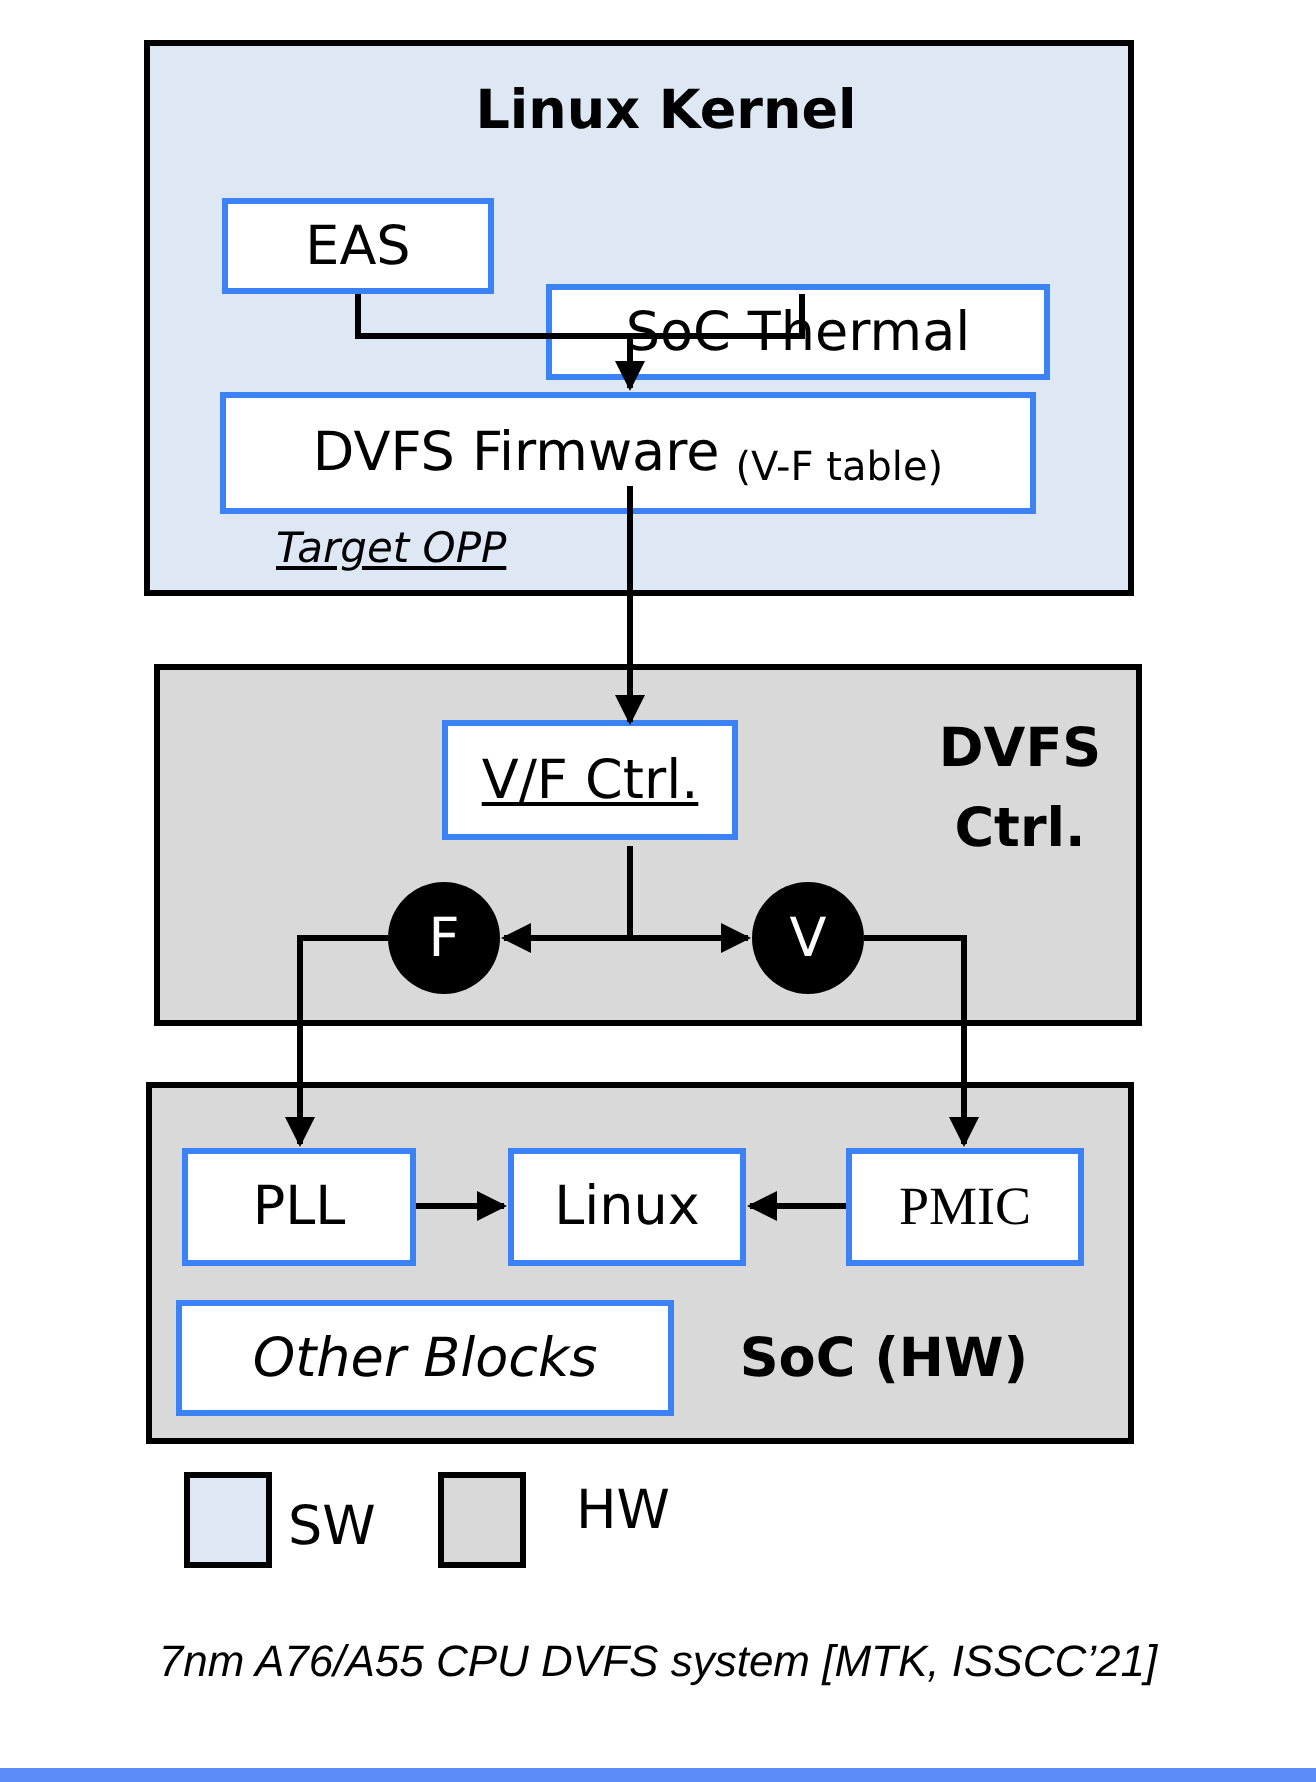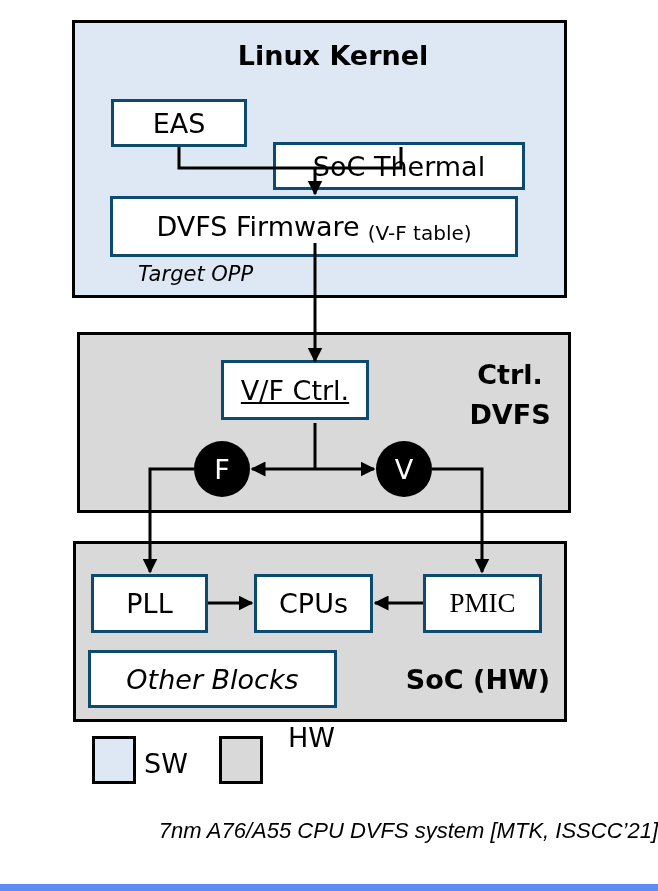--- a/index.html
+++ b/index.html
@@ -2,55 +2,55 @@
 <html><head>
 <meta charset="utf-8">
 <style>
   html, body { margin:0; padding:0; background:#fff; }
   body { width:658px; height:891px; position:relative; overflow:hidden;
          font-family:"DejaVu Sans", sans-serif; color:#000; }
   .abs { position:absolute; box-sizing:border-box; }
   .box { border:3px solid #000; }
   .sw { background:#dee8f5; }
   .hw { background:#d9d9d9; }
-  .blk { background:#fff; border:3px solid #0c4a6e; display:flex; align-items:center; justify-content:center; font-size:27px; white-space:nowrap; }
+  .blk { background:#fff; border:3px solid #3b82f6; display:flex; align-items:center; justify-content:center; font-size:27px; white-space:nowrap; }
   .title { font-weight:bold; font-size:27px; text-align:center; }
   svg#wires { position:absolute; left:0; top:0; }
   .circ { position:absolute; width:56px; height:56px; border-radius:50%; background:#000; color:#fff;
           display:flex; align-items:center; justify-content:center; font-size:27px; box-sizing:border-box; }
   .small { font-size:20px; }
   .caption { font-family:"Liberation Sans", sans-serif; font-style:italic; font-size:22px; }
   .bottom-rule { position:absolute; left:0; top:884px; width:658px; height:7px; background:#5b8cf7; }
 </style>
 </head>
 <body>
 
 <div class="abs box sw" style="left:72px;top:20px;width:495px;height:278px;"></div>
 <div class="abs title" style="left:72px;top:40px;width:495px;padding-left:27px;">Linux Kernel</div>
 <div class="abs blk" style="left:111px;top:99px;width:136px;height:48px;">EAS</div>
 <div class="abs blk" style="left:273px;top:99px;width:252px;height:48px;margin-top:43px;">SoC Thermal</div>
 <div class="abs blk" style="left:110px;top:196px;width:408px;height:61px;">
   <span>DVFS Firmware</span>
   <span class="small" style="margin-left:8px;margin-top:12px;">(V-F table)</span>
 </div>
-<div class="abs" style="left:138px;top:262px;font-size:21px;font-style:italic;">Target OPP</div>
+<div class="abs" style="left:138px;top:262px;font-size:21px;font-style:italic;text-decoration:underline;">Target OPP</div>
 
 <div class="abs box hw" style="left:77px;top:332px;width:494px;height:181px;"></div>
 <div class="abs title" style="left:455px;top:355px;width:110px;line-height:40px;">
+  <div>DVFS</div>
   <div>Ctrl.</div>
-  <div>DVFS</div>
 </div>
 <div class="abs blk" style="left:221px;top:360px;width:148px;height:60px;text-decoration:underline;">V/F Ctrl.</div>
 
 <div class="abs box hw" style="left:73px;top:541px;width:494px;height:181px;"></div>
 <div class="abs blk" style="left:91px;top:574px;width:117px;height:59px;">PLL</div>
-<div class="abs blk" style="left:254px;top:574px;width:119px;height:59px;">CPUs</div>
+<div class="abs blk" style="left:254px;top:574px;width:119px;height:59px;">Linux</div>
 <div class="abs blk" style="left:423px;top:574px;width:119px;height:59px;font-family:Liberation Serif, serif;">PMIC</div>
 <div class="abs blk" style="left:88px;top:650px;width:249px;height:58px;font-style:italic;">Other Blocks</div>
-<div class="abs title" style="left:388px;top:664px;width:180px;">SoC (HW)</div>
+<div class="abs title" style="left:352px;top:664px;width:180px;">SoC (HW)</div>
 
 <svg id="wires" width="658" height="891">
   <defs>
     <marker id="ah" viewBox="0 0 10 10" refX="9" refY="5" markerWidth="5" markerHeight="5" orient="auto">
       <path d="M0,0 L10,5 L0,10 z" fill="#000"></path>
     </marker>
   </defs>
   <g stroke="#000" stroke-width="3" fill="none">
     <path d="M179,147 V168 H401 V147"></path>
     <line x1="315" y1="168" x2="315" y2="194" marker-end="url(#ah)"></line>
@@ -64,17 +64,17 @@
     <line x1="423" y1="603" x2="375" y2="603" marker-end="url(#ah)"></line>
   </g>
 </svg>
 
 <div class="circ" style="left:194px;top:441px;">F</div>
 <div class="circ" style="left:376px;top:441px;">V</div>
 
 <div class="abs box sw" style="left:92px;top:736px;width:44px;height:48px;"></div>
 <div class="abs" style="left:144px;top:748px;font-size:27px;text-align:right;">SW</div>
 <div class="abs box hw" style="left:219px;top:736px;width:44px;height:48px;"></div>
-<div class="abs" style="left:288px;top:722px;font-size:27px;">HW</div>
+<div class="abs" style="left:288px;top:740px;font-size:27px;">HW</div>
 
-<div class="abs caption" style="left:0;top:818px;width:658px;text-align:right;">7nm A76/A55 CPU DVFS system [MTK, ISSCC’21]</div>
+<div class="abs caption" style="left:0;top:818px;width:658px;text-align:center;">7nm A76/A55 CPU DVFS system [MTK, ISSCC’21]</div>
 
 <div class="bottom-rule"></div>
 
 </body></html>

